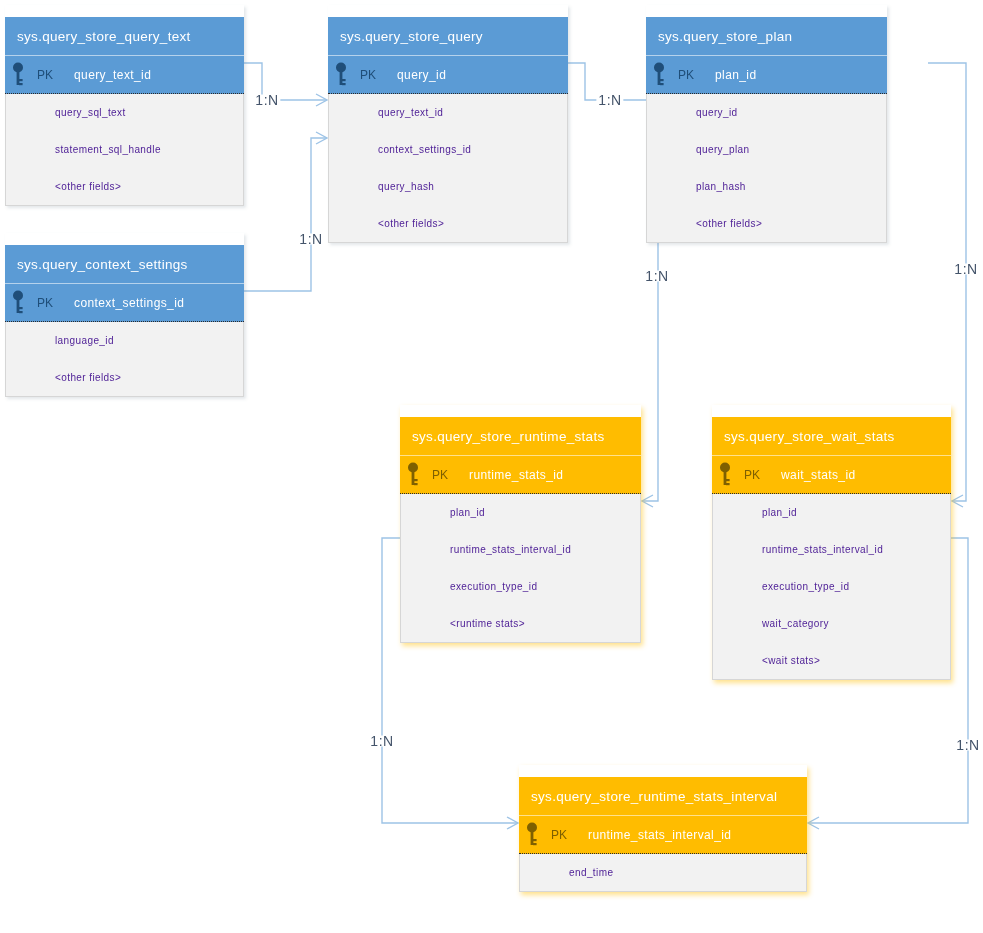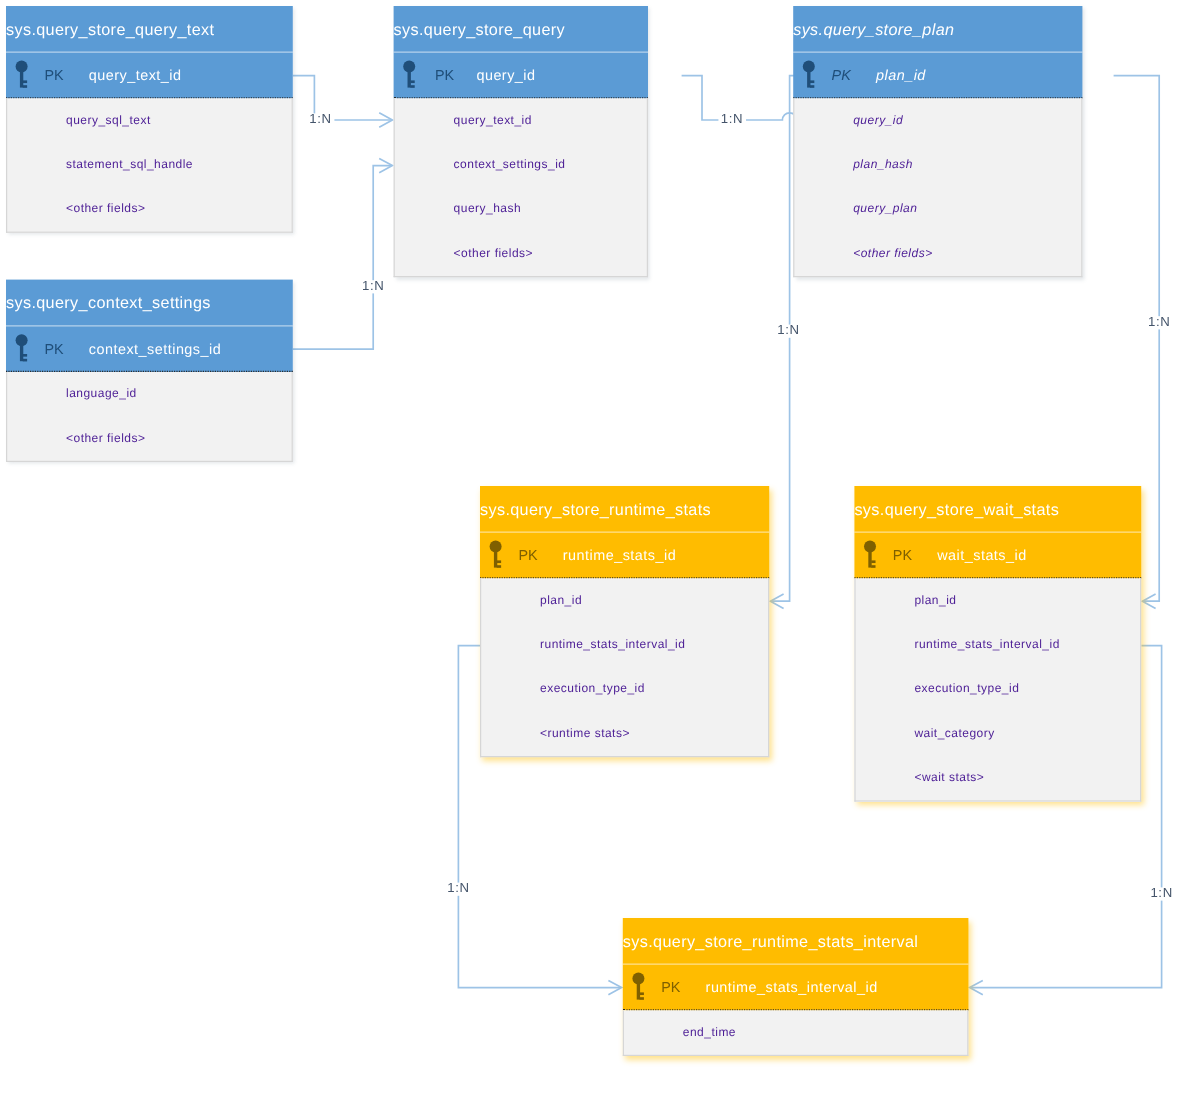--- a/index.html
+++ b/index.html
@@ -9,21 +9,21 @@
   }
   #connector-layer{position:absolute;left:0;top:0;pointer-events:none;}
   .wire{fill:none;stroke:#9DC3E6;stroke-width:1.4px;}
   .head{fill:none;stroke:#9DC3E6;stroke-width:1.4px;stroke-linejoin:miter;}
 
   .entity{position:absolute;box-shadow:2px 2px 3px rgba(100,120,140,0.18);}
   .entity.orange{box-shadow:2px 3px 5px rgba(255,190,0,0.45);}
 
   .e-hdr{
     height:39px;display:flex;align-items:center;box-sizing:border-box;
-    padding-left:0;color:#ffffff;font-size:13.5px;letter-spacing:0.3px;
+    padding-left:12px;color:#ffffff;font-size:13.5px;letter-spacing:0.3px;margin-top:12px;
   }
   .blue  .e-hdr{background:#5B9BD5;border-bottom:1px solid rgba(255,255,255,0.55);}
   .orange .e-hdr{background:#FFBC00;border-bottom:1px solid rgba(255,255,255,0.55);}
 
   .e-pk{
     height:38px;display:flex;align-items:center;box-sizing:border-box;
     border-bottom:1.5px dotted #2a2a2a;
   }
   .blue  .e-pk{background:#5B9BD5;}
   .orange .e-pk{background:#FFBC00;}
@@ -39,21 +39,21 @@
   .pk-name{margin-left:16px;color:#ffffff;font-size:12px;letter-spacing:0.4px;}
 
   .e-body{background:#F2F2F2;border:1px solid #d6d6d6;border-top:none;box-sizing:border-box;}
   .f-row{
     height:37px;display:flex;align-items:center;box-sizing:border-box;
     padding-left:49px;color:#4c1d95;font-size:10px;letter-spacing:0.4px;
   }
 
   .card-lbl{
     position:absolute;transform:translate(-50%,-50%);
-    background:#ffffff;color:#44546A;font-size:11px;line-height:11px;
+    background:#ffffff;color:#44546A;font-size:14px;line-height:11px;
     padding:0 2px;letter-spacing:0.5px;white-space:nowrap;
   }
 </style>
 </head>
 <body>
 
 <div id="canvas">
 
   <svg id="connector-layer" width="983" height="933" viewBox="0 0 983 933">
     <g>
@@ -100,21 +100,21 @@
       <span class="pk-tag">PK</span>
       <span class="pk-name">query_text_id</span>
     </div>
     <div class="e-body">
       <div class="f-row">query_sql_text</div>
       <div class="f-row">statement_sql_handle</div>
       <div class="f-row">&lt;other fields&gt;</div>
     </div>
   </div>
 
-  <div class="entity blue" style="left:328px;top:5px;width:212px;text-align:center;">
+  <div class="entity blue" style="left:328px;top:5px;width:240px;">
     <div class="e-hdr">sys.query_store_query</div>
     <div class="e-pk">
       <span class="key-ico">
           <svg width="13" height="26" viewBox="0 0 13 26">
             <circle cx="6" cy="5.5" r="5" fill="currentColor"></circle>
             <rect x="4.6" y="9" width="2.8" height="14" fill="currentColor"></rect>
             <rect x="7" y="17" width="3.6" height="2.2" fill="currentColor"></rect>
             <rect x="7" y="21" width="3.6" height="2.2" fill="currentColor"></rect>
           </svg>
         </span>
@@ -122,38 +122,38 @@
       <span class="pk-name">query_id</span>
     </div>
     <div class="e-body">
       <div class="f-row">query_text_id</div>
       <div class="f-row">context_settings_id</div>
       <div class="f-row">query_hash</div>
       <div class="f-row">&lt;other fields&gt;</div>
     </div>
   </div>
 
-  <div class="entity blue" style="left:661px;top:5px;width:241px;font-style:italic;">
+  <div class="entity blue" style="left:646px;top:5px;width:241px;">
     <div class="e-hdr">sys.query_store_plan</div>
     <div class="e-pk">
       <span class="key-ico">
           <svg width="13" height="26" viewBox="0 0 13 26">
             <circle cx="6" cy="5.5" r="5" fill="currentColor"></circle>
             <rect x="4.6" y="9" width="2.8" height="14" fill="currentColor"></rect>
             <rect x="7" y="17" width="3.6" height="2.2" fill="currentColor"></rect>
             <rect x="7" y="21" width="3.6" height="2.2" fill="currentColor"></rect>
           </svg>
         </span>
       <span class="pk-tag">PK</span>
       <span class="pk-name">plan_id</span>
     </div>
     <div class="e-body">
       <div class="f-row">query_id</div>
+      <div class="f-row">query_plan</div>
       <div class="f-row">plan_hash</div>
-      <div class="f-row">query_plan</div>
       <div class="f-row">&lt;other fields&gt;</div>
     </div>
   </div>
 
   <div class="entity blue" style="left:5px;top:233px;width:239px;">
     <div class="e-hdr">sys.query_context_settings</div>
     <div class="e-pk">
       <span class="key-ico">
           <svg width="13" height="26" viewBox="0 0 13 26">
             <circle cx="6" cy="5.5" r="5" fill="currentColor"></circle>

